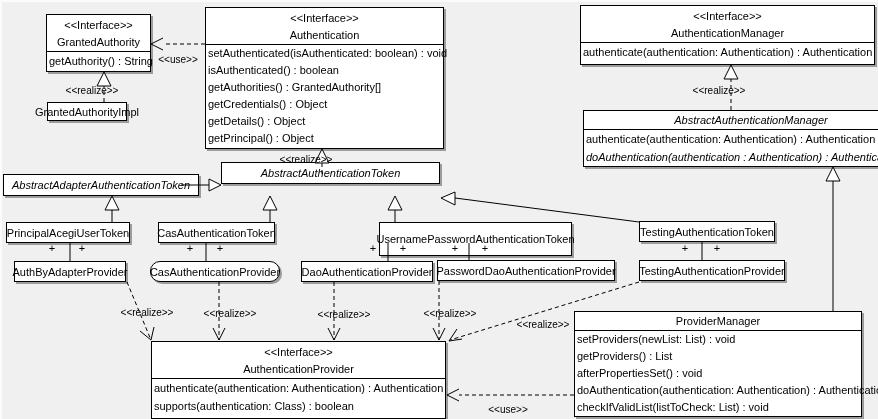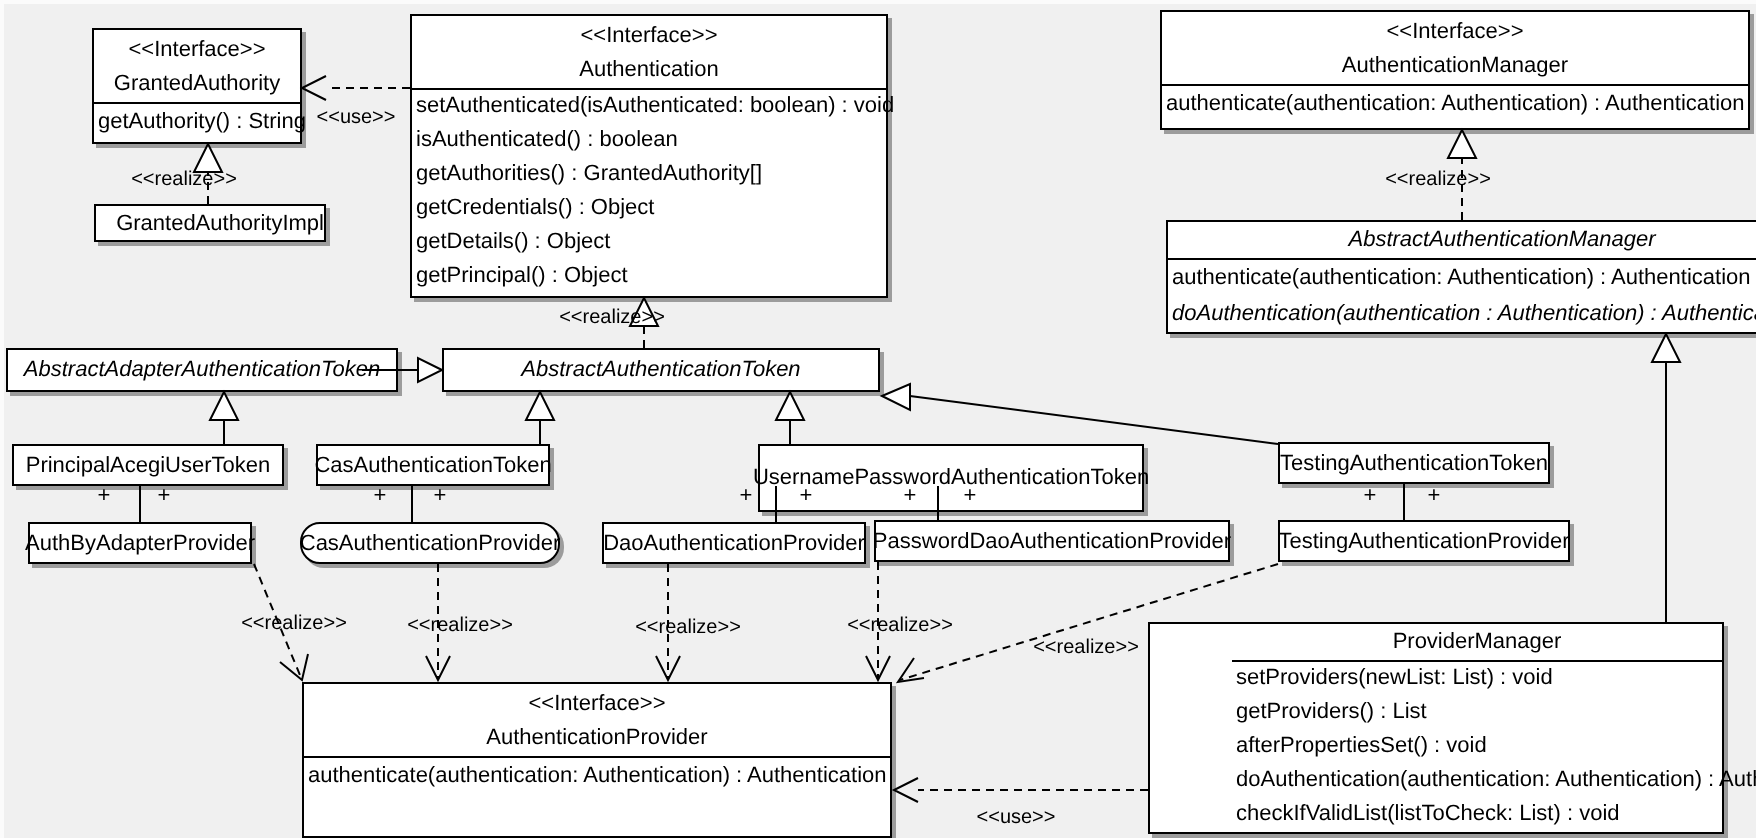--- a/index.html
+++ b/index.html
@@ -42,21 +42,21 @@
   <div class="uml-box h19" style="left:44px;top:12px;width:105px;height:58px;">
     <div class="uml-title two-line">
       <span class="line">&lt;&lt;Interface&gt;&gt;</span>
       <span class="line">GrantedAuthority</span>
     </div>
     <div class="sep">
       <div class="m-row">getAuthority() : String</div>
     </div>
   </div>
 
-  <div class="uml-box single" style="left:45px;top:100px;width:116px;height:19px;justify-content:flex-end;">
+  <div class="uml-box single" style="left:45px;top:100px;width:80px;height:19px;">
     <span>GrantedAuthorityImpl</span>
   </div>
 
   <div class="uml-box h17" style="left:203px;top:5px;width:239px;height:142px;">
     <div class="uml-title two-line">
       <span class="line">&lt;&lt;Interface&gt;&gt;</span>
       <span class="line">Authentication</span>
     </div>
     <div class="sep">
       <div class="m-row">setAuthenticated(isAuthenticated: boolean) : void</div>
@@ -85,25 +85,25 @@
     <div class="sep">
       <div class="m-row">authenticate(authentication: Authentication) : Authentication</div>
       <div class="m-row italic">doAuthentication(authentication : Authentication) : Authentication</div>
     </div>
   </div>
 
   <div class="uml-box single" style="left:1px;top:172px;width:196px;height:22px;">
     <span class="italic">AbstractAdapterAuthenticationToken</span>
   </div>
 
-  <div class="uml-box single" style="left:219px;top:172px;width:219px;height:22px;">
+  <div class="uml-box single" style="left:219px;top:160px;width:219px;height:22px;">
     <span class="italic">AbstractAuthenticationToken</span>
   </div>
 
-  <div class="uml-box single" style="left:4px;top:220px;width:136px;height:21px;align-items:center;">
+  <div class="uml-box single" style="left:4px;top:220px;width:124px;height:21px;align-items:center;">
     <span>PrincipalAcegiUserToken</span>
   </div>
 
   <div class="uml-box single" style="left:156px;top:220px;width:117px;height:21px;">
     <span>CasAuthenticationToken</span>
   </div>
 
   <div class="uml-box single" style="left:377px;top:220px;width:193px;height:34px;">
     <span>UsernamePasswordAuthenticationToken</span>
   </div>
@@ -132,24 +132,25 @@
     <span>TestingAuthenticationProvider</span>
   </div>
 
   <div class="uml-box h18" style="left:149px;top:339px;width:295px;height:78px;">
     <div class="uml-title two-line">
       <span class="line">&lt;&lt;Interface&gt;&gt;</span>
       <span class="line">AuthenticationProvider</span>
     </div>
     <div class="sep">
       <div class="m-row">authenticate(authentication: Authentication) : Authentication</div>
-    </div>
-  </div>
-
-  <div class="uml-box h17" style="left:572px;top:309px;width:288px;height:106px;padding-left:41px;">
+      <div class="m-row">supports(authentication: Class) : boolean</div>
+    </div>
+  </div>
+
+  <div class="uml-box h17" style="left:572px;top:309px;width:288px;height:106px;">
     <div class="uml-title" style="height:18px;line-height:18px;">
       <span>ProviderManager</span>
     </div>
     <div class="sep">
       <div class="m-row">setProviders(newList: List) : void</div>
       <div class="m-row">getProviders() : List</div>
       <div class="m-row">afterPropertiesSet() : void</div>
       <div class="m-row">doAuthentication(authentication: Authentication) : Authentication</div>
       <div class="m-row">checkIfValidList(listToCheck: List) : void</div>
     </div>

